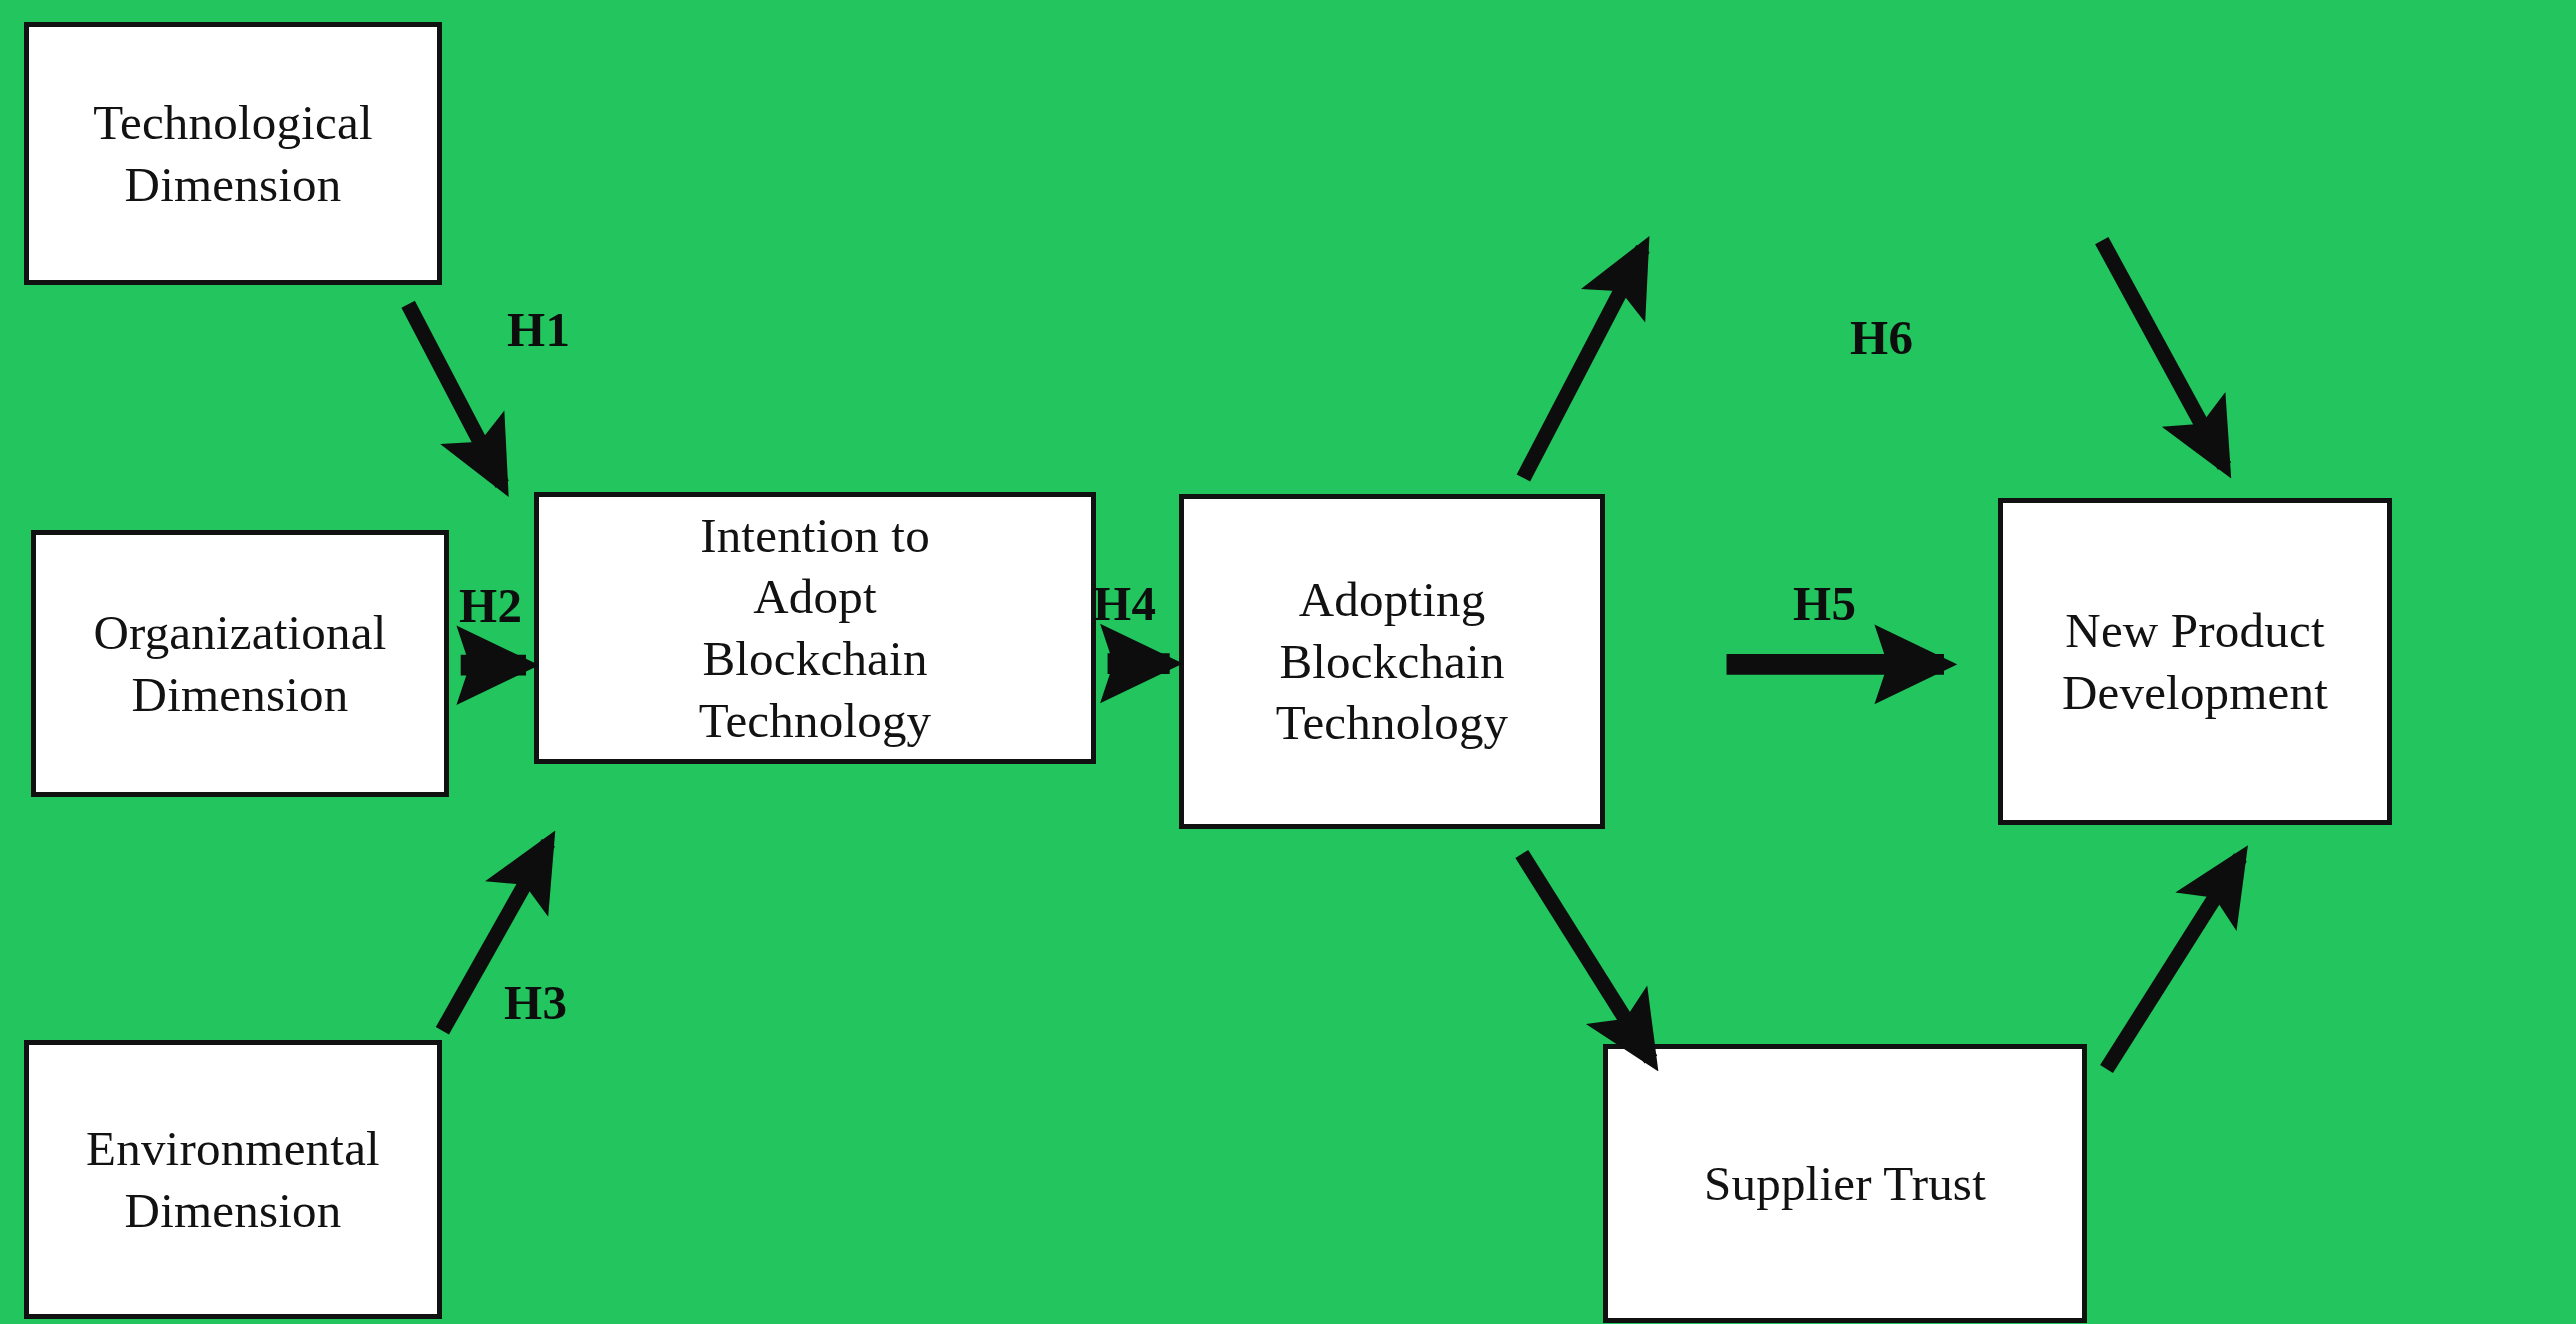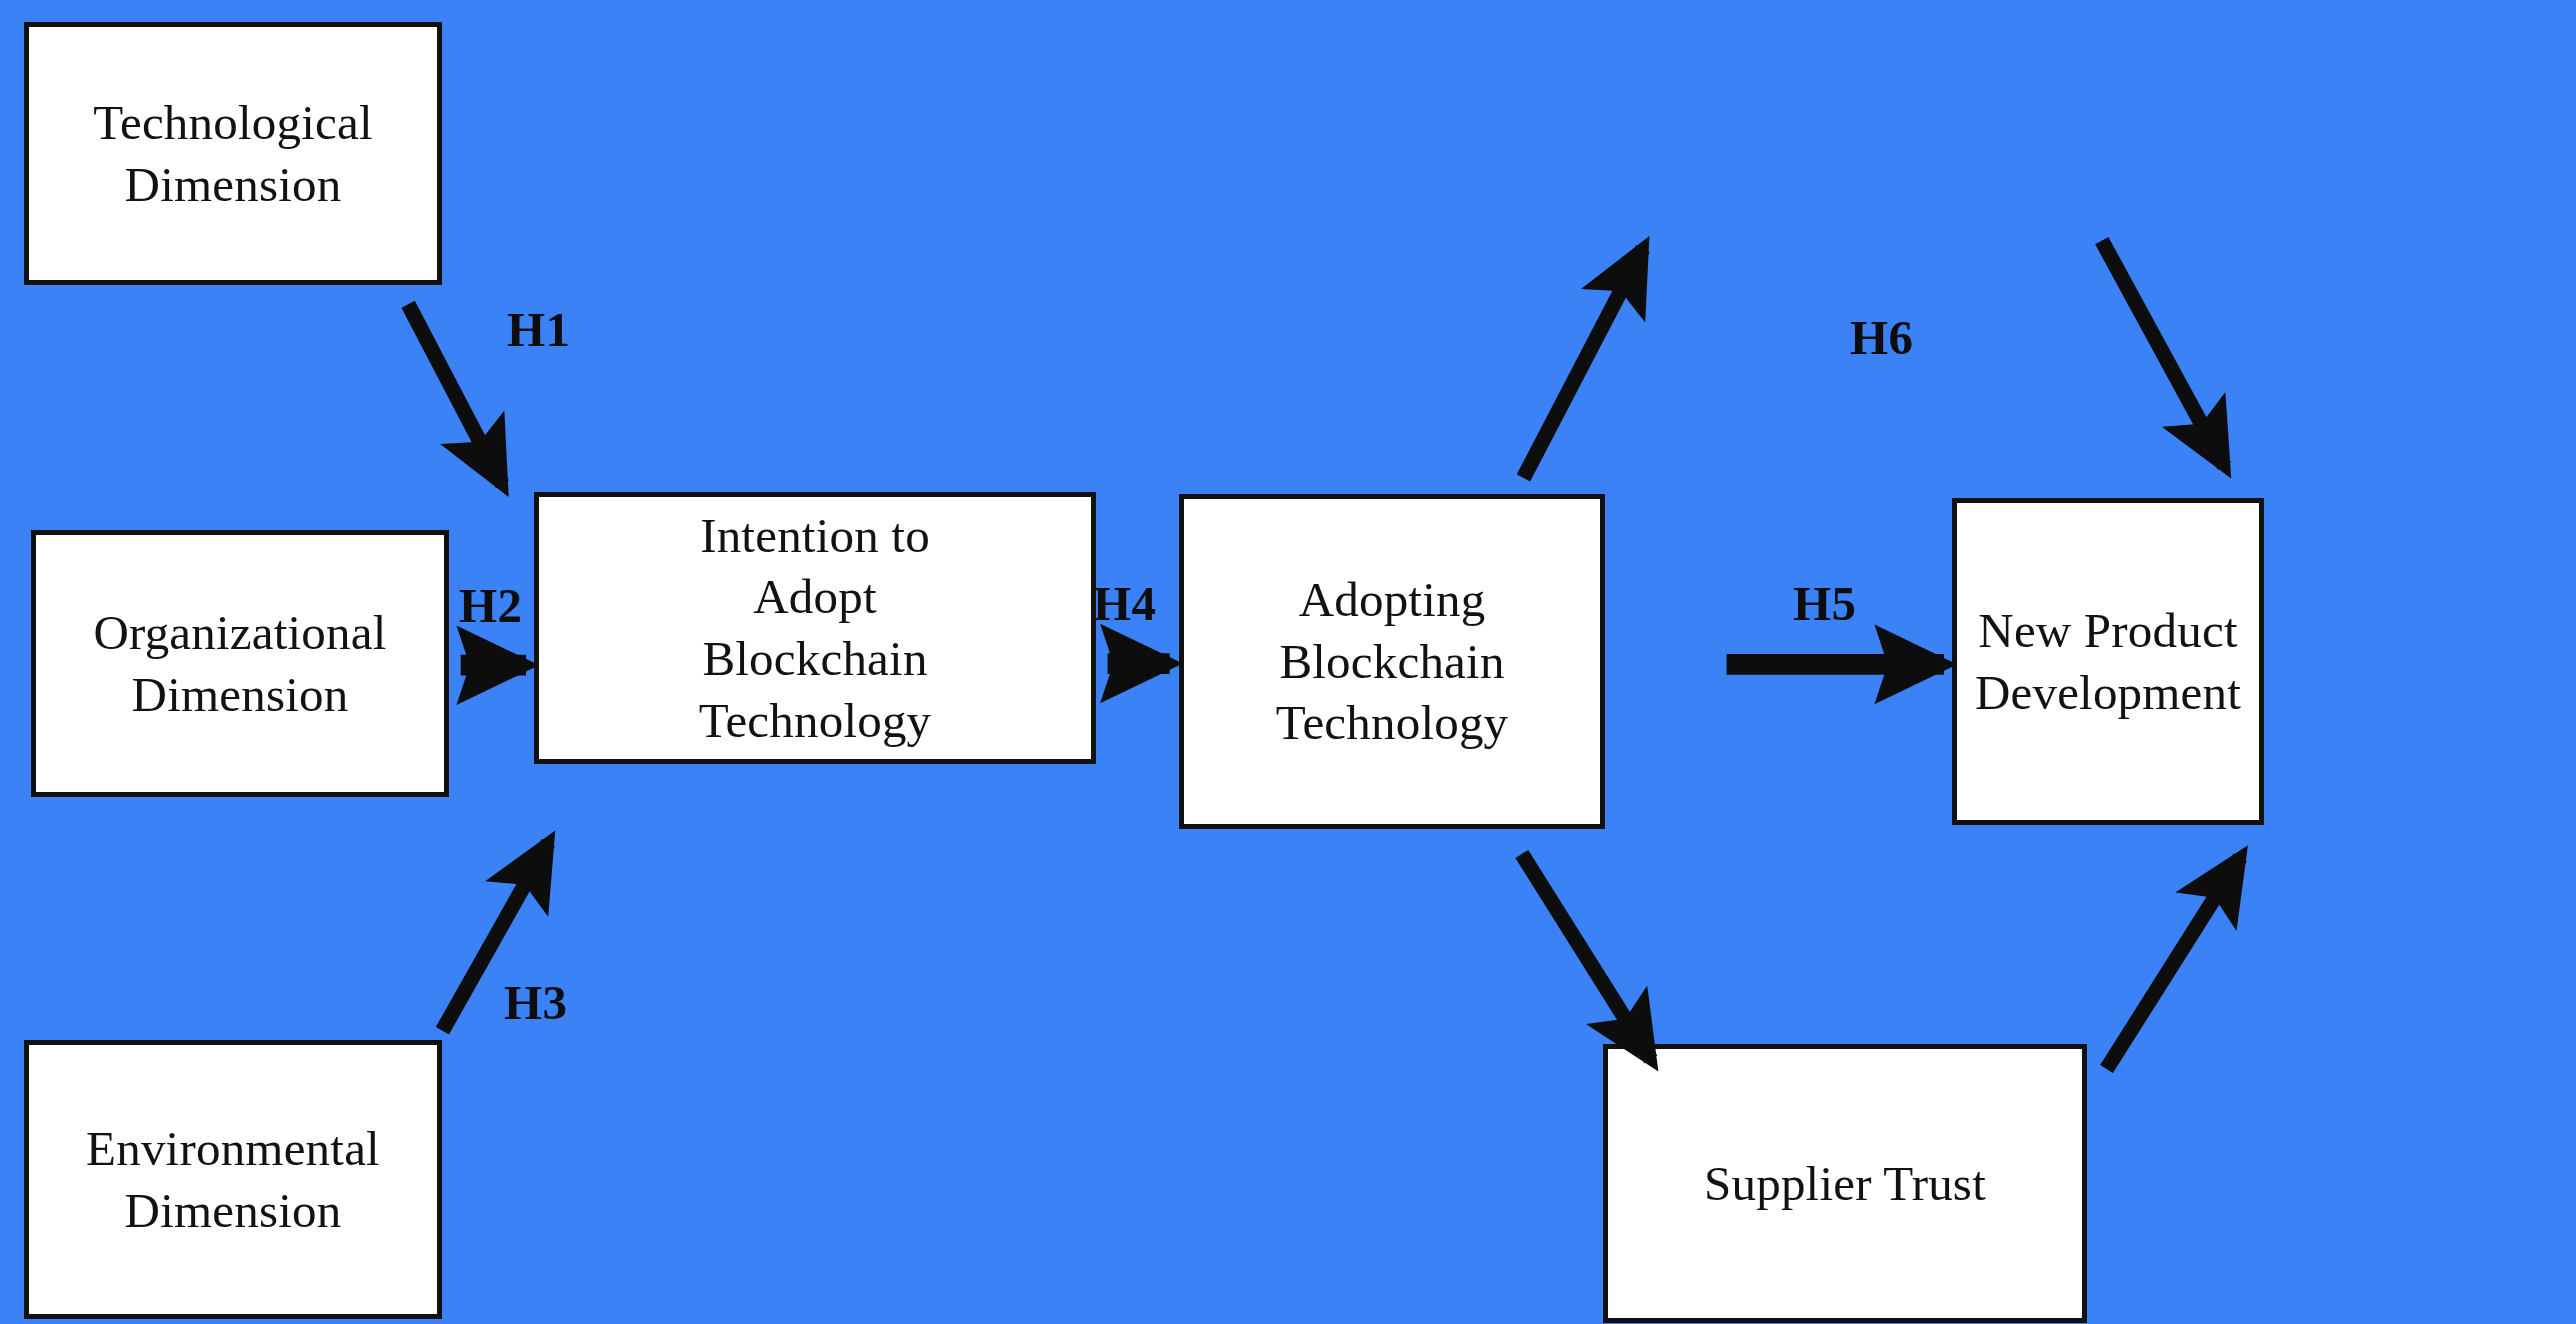--- a/index.html
+++ b/index.html
@@ -4,21 +4,21 @@
 <style>
   html, body {
     margin: 0;
     padding: 0;
     background: #ffffff;
   }
   #canvas {
     position: relative;
     width: 2576px;
     height: 1324px;
-    background: #3b82f6;
+    background: #22c55e;
     overflow: hidden;
     font-family: "Liberation Serif", "DejaVu Serif", serif;
   }
   .node {
     position: absolute;
     box-sizing: border-box;
     border: 5.6px solid #111111;
     background: #ffffff;
     display: flex;
     align-items: center;
@@ -85,21 +85,21 @@
     <span class="node-label">Adopting
 Blockchain
 Technology</span>
   </div>
 
 
   <div class="node" id="node-supplier-trust" style="left: 1603px; top: 1044px; width: 484px; height: 279px;">
     <span class="node-label">Supplier Trust</span>
   </div>
 
-  <div class="node" id="node-new-product-development" style="left: 1952px; top: 498px; width: 312px; height: 327px;">
+  <div class="node" id="node-new-product-development" style="left: 1998px; top: 498px; width: 394px; height: 327px;">
     <span class="node-label">New Product
 Development</span>
   </div>
 
   <svg id="arrow-layer" viewBox="0 0 3233 1662">
     <defs>
       <marker id="head" viewBox="0 0 10 10" refX="8.2" refY="5" markerWidth="5.2" markerHeight="5.2" orient="auto-start-reverse">
         <path d="M 0 0.4 L 10 5 L 0 9.6 L 2.1 5 Z" fill="#0d0d0d"></path>
       </marker>
       <marker id="head-thick" viewBox="0 0 10 10" refX="8.4" refY="5" markerWidth="4.0" markerHeight="4.0" orient="auto-start-reverse">

